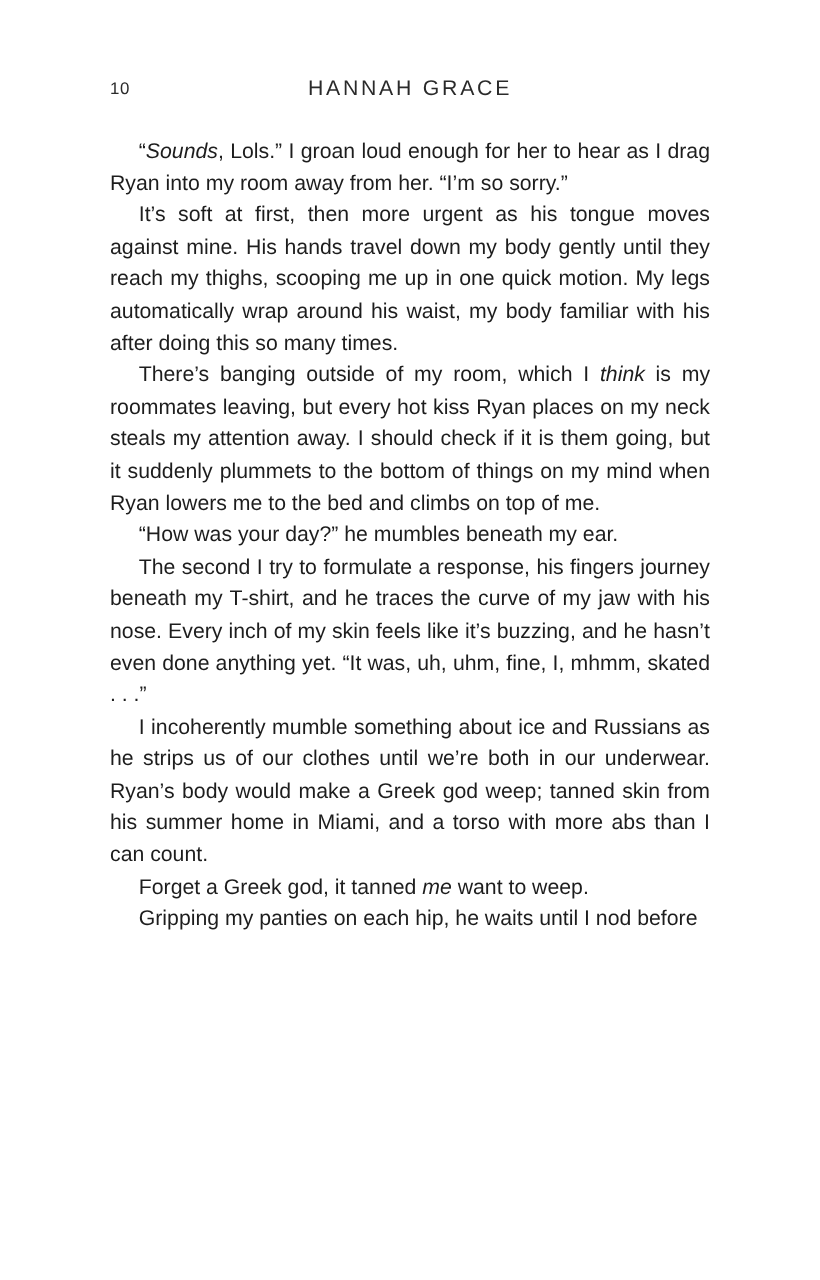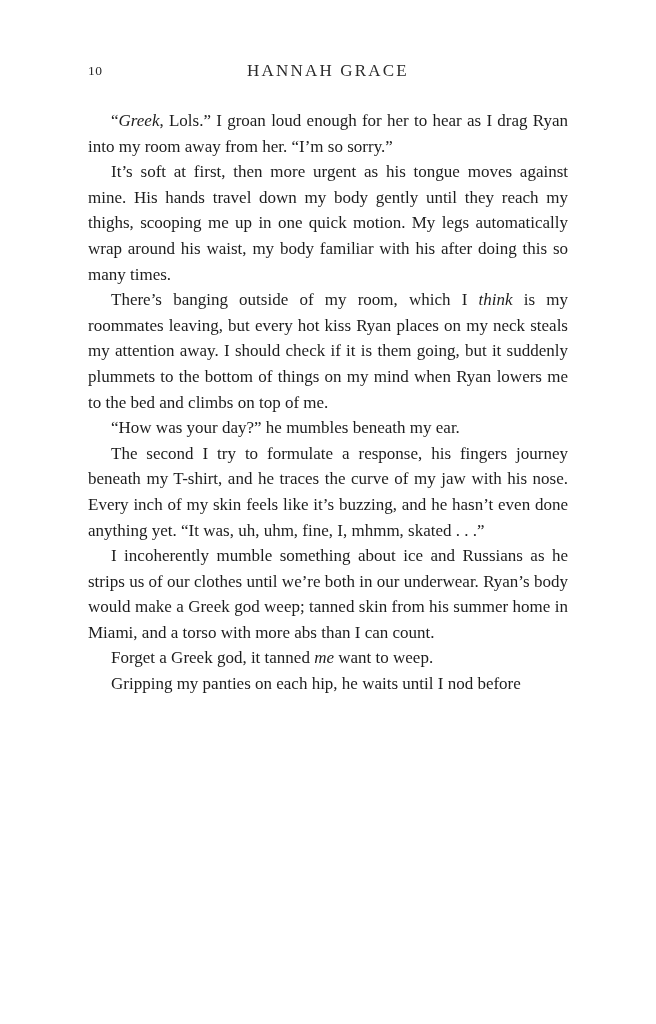--- a/index.html
+++ b/index.html
@@ -8,21 +8,21 @@
     width: 656px;
     height: 1024px;
     background: #ffffff;
     overflow: hidden;
   }
   .page {
     box-sizing: border-box;
     width: 656px;
     height: 852px;
     padding: 62px 88px 0 88px;
-    font-family: Liberation Serif, serif;
+    font-family: Liberation Sans, sans-serif;
     color: #1d1d1d;
     background: #ffffff;
   }
   .running-head {
     position: relative;
     height: 18px;
     font-size: 13.5px;
     line-height: 18px;
     color: #2a2a2a;
   }
@@ -60,21 +60,21 @@
 </head>
 <body>
 
 <div class="page">
   <header class="running-head">
     <span class="page-number">10</span>
     <span class="header-title">HANNAH GRACE</span>
   </header>
 
   <main class="body-text">
-      <p class="para"><span>“</span><span class="italic">Greek</span><span>, Lols.” I groan loud enough for her to hear as I drag Ryan into my room away from her. “I’m so sorry.”</span></p>
+      <p class="para"><span>“</span><span class="italic">Sounds</span><span>, Lols.” I groan loud enough for her to hear as I drag Ryan into my room away from her. “I’m so sorry.”</span></p>
       <p class="para"><span>It’s soft at first, then more urgent as his tongue moves against mine. His hands travel down my body gently until they reach my thighs, scooping me up in one quick motion. My legs automatically wrap around his waist, my body familiar with his after doing this so many times.</span></p>
       <p class="para"><span>There’s banging outside of my room, which I </span><span class="italic">think</span><span> is my roommates leaving, but every hot kiss Ryan places on my neck steals my attention away. I should check if it is them going, but it suddenly plummets to the bottom of things on my mind when Ryan lowers me to the bed and climbs on top of me.</span></p>
       <p class="para"><span>“How was your day?” he mumbles beneath my ear.</span></p>
       <p class="para"><span>The second I try to formulate a response, his fingers journey beneath my T-shirt, and he traces the curve of my jaw with his nose. Every inch of my skin feels like it’s buzzing, and he hasn’t even done anything yet. “It was, uh, uhm, fine, I, mhmm, skated . . .”</span></p>
       <p class="para"><span>I incoherently mumble something about ice and Russians as he strips us of our clothes until we’re both in our underwear. Ryan’s body would make a Greek god weep; tanned skin from his summer home in Miami, and a torso with more abs than I can count.</span></p>
       <p class="para"><span>Forget a Greek god, it tanned </span><span class="italic">me</span><span> want to weep.</span></p>
       <p class="para"><span>Gripping my panties on each hip, he waits until I nod before</span></p>
     </main>
 </div>
 

